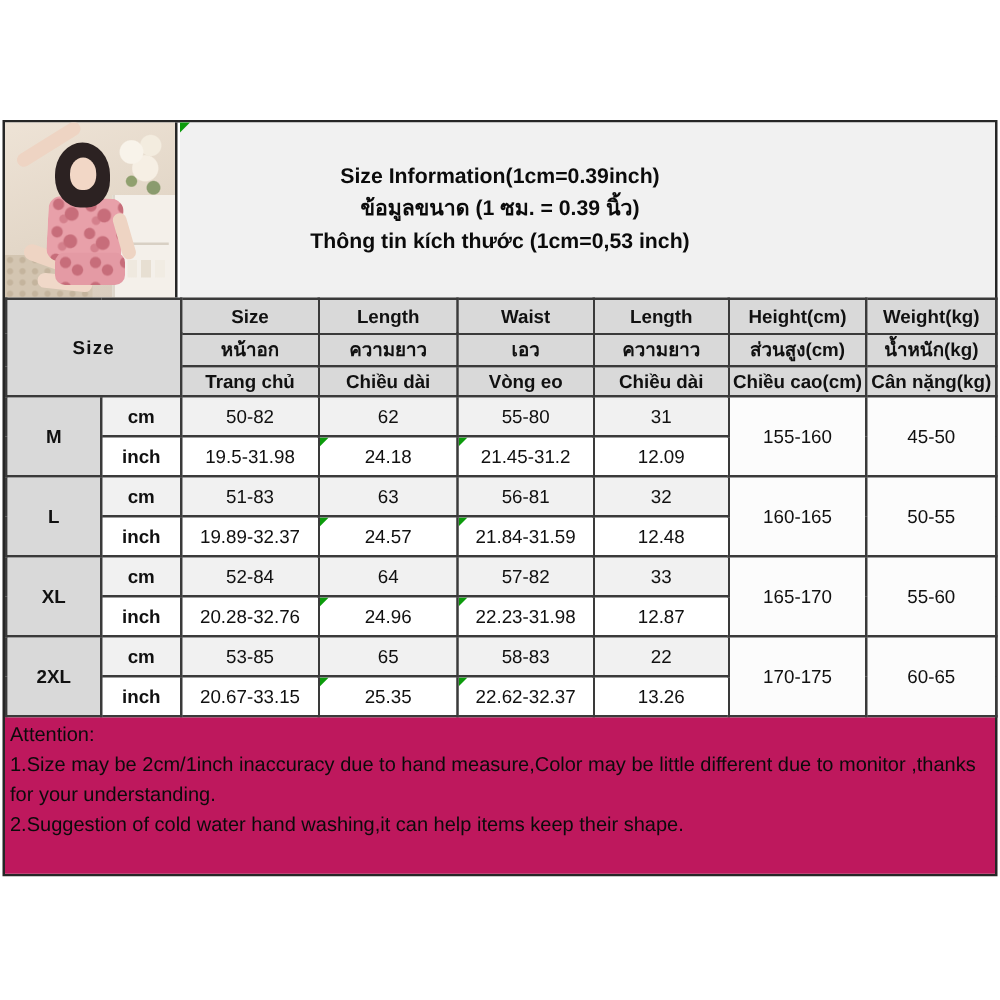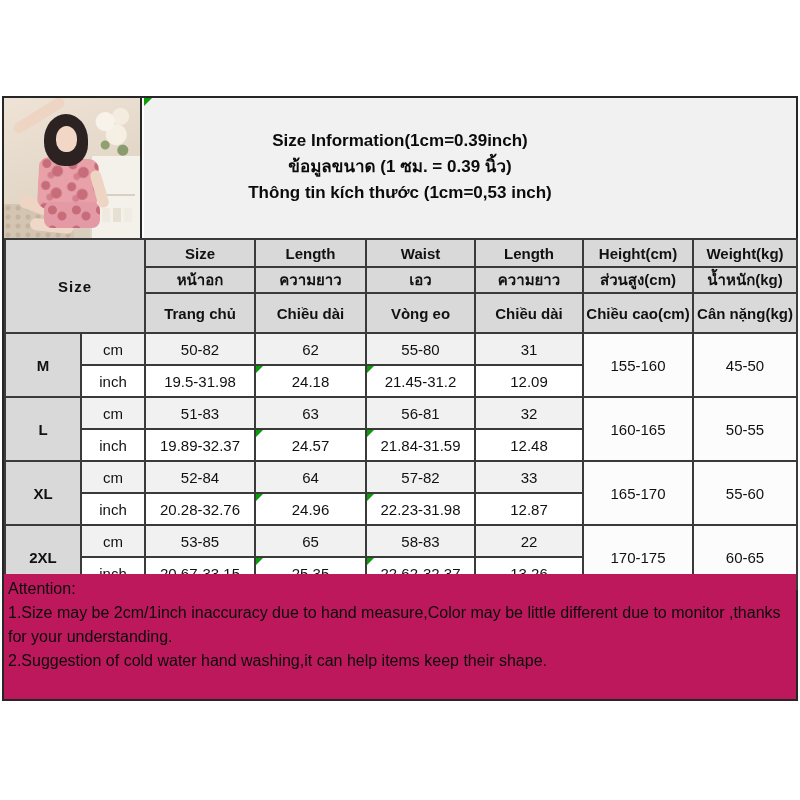--- a/index.html
+++ b/index.html
@@ -61,21 +61,21 @@
 
   
   table.sizes { position:absolute; left:0; top:140px; width:792px; height:336px;
                 border-collapse:collapse; table-layout:fixed; }
   table.sizes td { border:2px solid #3a3a3a; text-align:center; vertical-align:middle;
                    font-size:15px; padding:0; position:relative; overflow:hidden; }
   td.size-big { background:#d9d9d9; font-weight:bold; font-size:30px; letter-spacing:1px; }
   td.hdr { background:#d9d9d9; font-weight:bold; }
   td.hdr-th { font-size:14px; }
   td.rowlab { background:#d9d9d9; font-weight:bold; font-size:17px; }
-  td.unit { font-weight:normal; }
+  td.unit { font-weight:bold; }
   tr.cm-row td.val, tr.cm-row td.unit { background:#f1f1f1; }
   tr.inch-row td.val, tr.inch-row td.unit { background:#ffffff;margin-left:36px; }
   td.span2 { background:#fcfcfc; }
   .ctri { position:absolute; left:0; top:0; width:0; height:0;
           border-top:7px solid #0b9b0b; border-right:7px solid transparent; }
 
   
   .attention { position:absolute; left:0; right:0; top:476px; bottom:0; background:#be185d;
                padding:3px 5px 0 4px; font-size:16px; line-height:24px; color:#0b0b0b; }
 </style>
@@ -131,21 +131,21 @@
         <td class="hdr">Weight(kg)</td>
       </tr>
       <tr style="height:24px">
         <td class="hdr hdr-th">หน้าอก</td>
         <td class="hdr hdr-th">ความยาว</td>
         <td class="hdr hdr-th">เอว</td>
         <td class="hdr hdr-th">ความยาว</td>
         <td class="hdr hdr-th">ส่วนสูง(cm)</td>
         <td class="hdr hdr-th">น้ำหนัก(kg)</td>
       </tr>
-      <tr style="height:40px">
+      <tr style="height:24px">
         <td class="hdr">Trang chủ</td>
         <td class="hdr">Chiều dài</td>
         <td class="hdr">Vòng eo</td>
         <td class="hdr">Chiều dài</td>
         <td class="hdr">Chiều cao(cm)</td>
         <td class="hdr">Cân nặng(kg)</td>
       </tr>
 
       <tr class="cm-row" style="height:32px">
         <td class="rowlab" rowspan="2">M</td>

